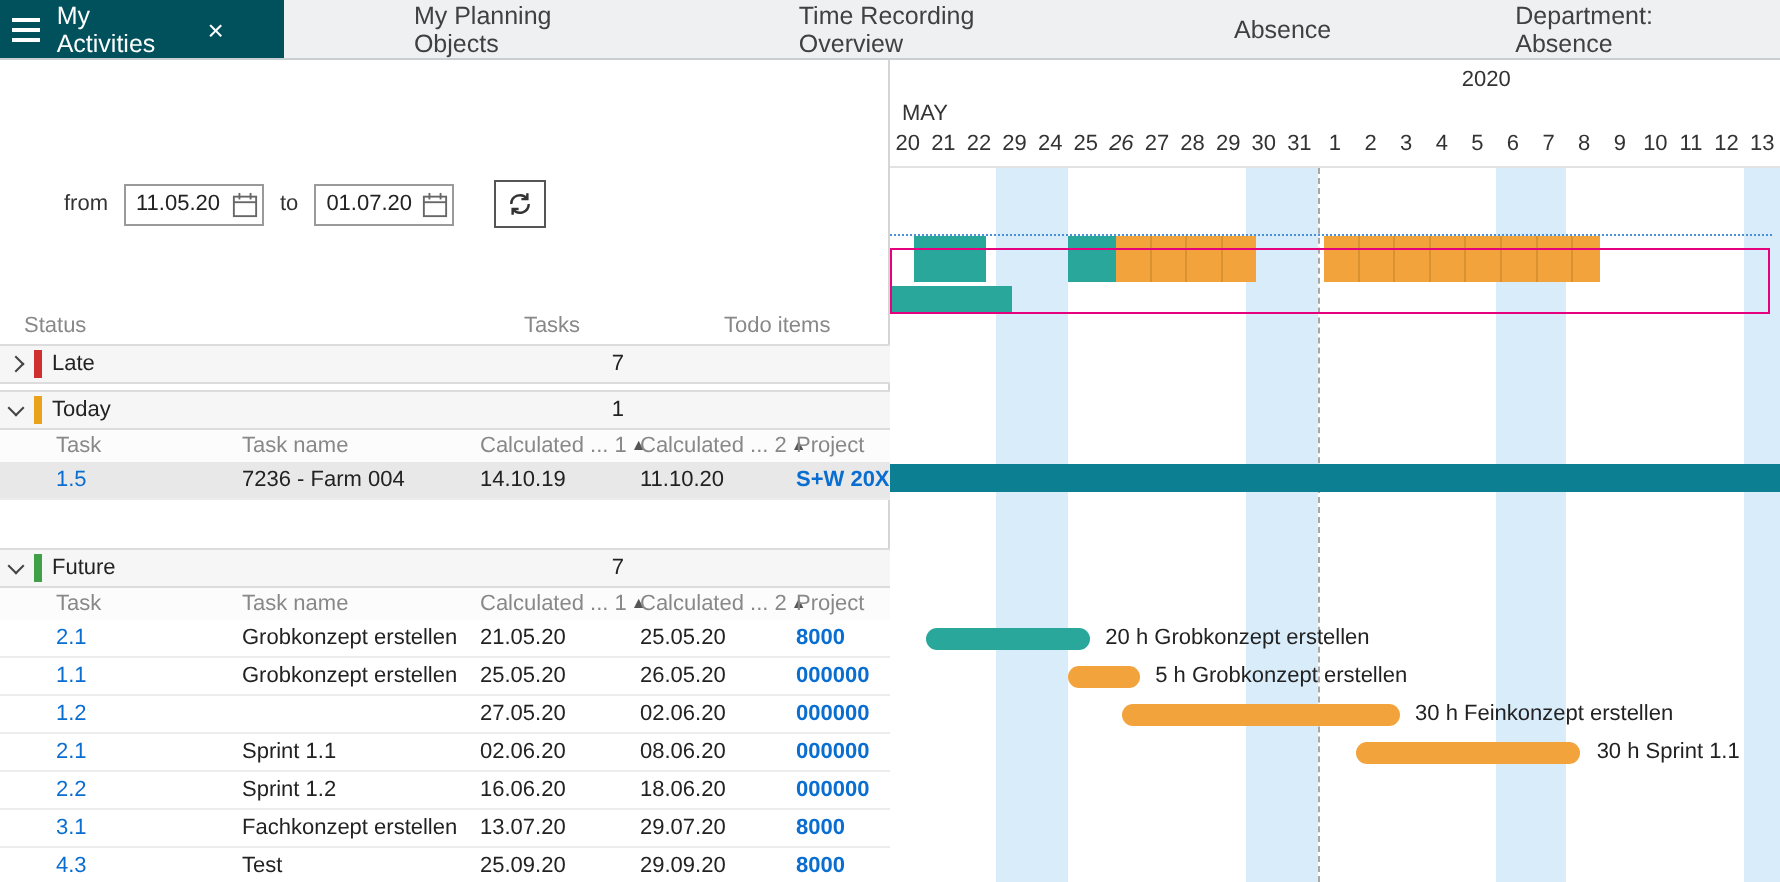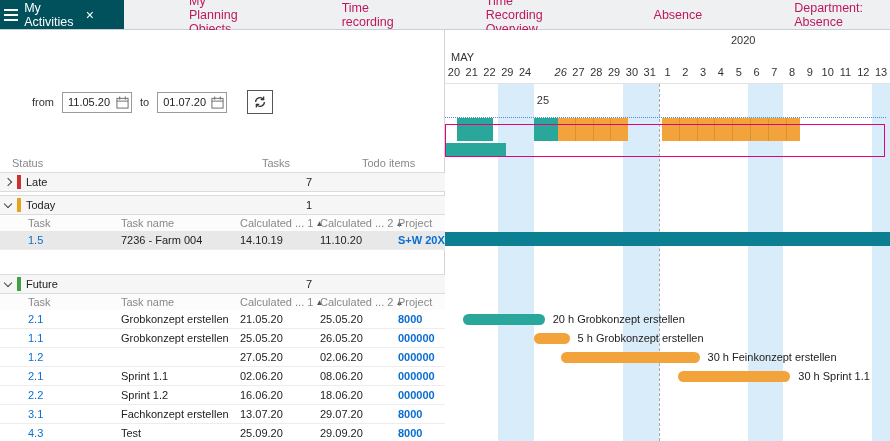--- a/index.html
+++ b/index.html
@@ -7,21 +7,21 @@
   body { font-family:"Liberation Sans", sans-serif; font-size:11px; color:#222; background:#fff; position:relative; }
 
   
   .tabbar { position:absolute; top:0; left:0; width:890px; height:30px; background:#eef0f1;
             border-bottom:1px solid #c9ced2; display:flex; align-items:stretch; }
   .menu-btn { width:28px; background:#00515c; display:flex; align-items:center; justify-content:center; cursor:pointer; }
   .tab-active { background:#00515c; color:#fff; display:flex; align-items:center; gap:10px;
                 padding:0 28px 0 2px; font-size:12.5px; }
   .tab-close { color:#fff; font-size:14px; line-height:1; cursor:pointer; padding:0 2px; }
   .tabs-rest { display:flex; align-items:stretch; }
-  .tab { display:flex; align-items:center; padding:0 27px; font-size:12.5px; color:#be185d; cursor:pointer;margin-left:38px; }
+  .tab { display:flex; align-items:center; padding:0 27px; font-size:12.5px; color:#404040; cursor:pointer;margin-left:38px; }
 
   
   .left-panel { position:absolute; top:30px; left:0; width:445px; height:411px; background:#fff;
                 border-right:1px solid #d5d5d5; }
   .chart { position:absolute; top:30px; left:445px; width:445px; height:411px; background:#fff; }
 
   
   .filter-row { position:absolute; top:60px; left:32px; display:flex; align-items:center; gap:8px; }
   .flabel { color:#333; }
   .dateinput { position:relative; display:inline-block; }
@@ -91,21 +91,20 @@
       <rect x="0" y="5" width="14" height="2" fill="#fff"></rect>
       <rect x="0" y="10" width="14" height="2" fill="#fff"></rect>
     </svg>
   </div>
   <div class="tab-active">
     <span>My Activities</span>
     <span class="tab-close">×</span>
   </div>
   <div class="tabs-rest" id="tabs">
       <div class="tab">My Planning Objects</div>
-      <div class="tab">Time recording</div>
       <div class="tab">Time Recording Overview</div>
       <div class="tab">Absence</div>
       <div class="tab">Department: Absence</div>
     </div>
 </div>
 
 <div class="left-panel">
 
   <div class="filter-row">
     <span class="flabel">from</span>
@@ -239,21 +238,21 @@
 <div class="chart">
   <div class="chart-header">
     <div class="year">2020</div>
     <div class="month">MAY</div>
     <div class="days" id="days">
         <div class="day" style="left: 0px;">20</div>
         <div class="day" style="left: 17.8px;">21</div>
         <div class="day" style="left: 35.6px;">22</div>
         <div class="day" style="left: 53.4px;">29</div>
         <div class="day" style="left: 71.2px;">24</div>
-        <div class="day" style="left: 89px; margin-top: 28px;">25</div>
+        <div class="day" style="left: 89px;">25</div>
         <div class="day" style="left: 106.8px; font-style: italic;">26</div>
         <div class="day" style="left: 124.6px;">27</div>
         <div class="day" style="left: 142.4px;">28</div>
         <div class="day" style="left: 160.2px;">29</div>
         <div class="day" style="left: 178px;">30</div>
         <div class="day" style="left: 195.8px;">31</div>
         <div class="day" style="left: 213.6px;">1</div>
         <div class="day" style="left: 231.4px;">2</div>
         <div class="day" style="left: 249.2px;">3</div>
         <div class="day" style="left: 267px;">4</div>

